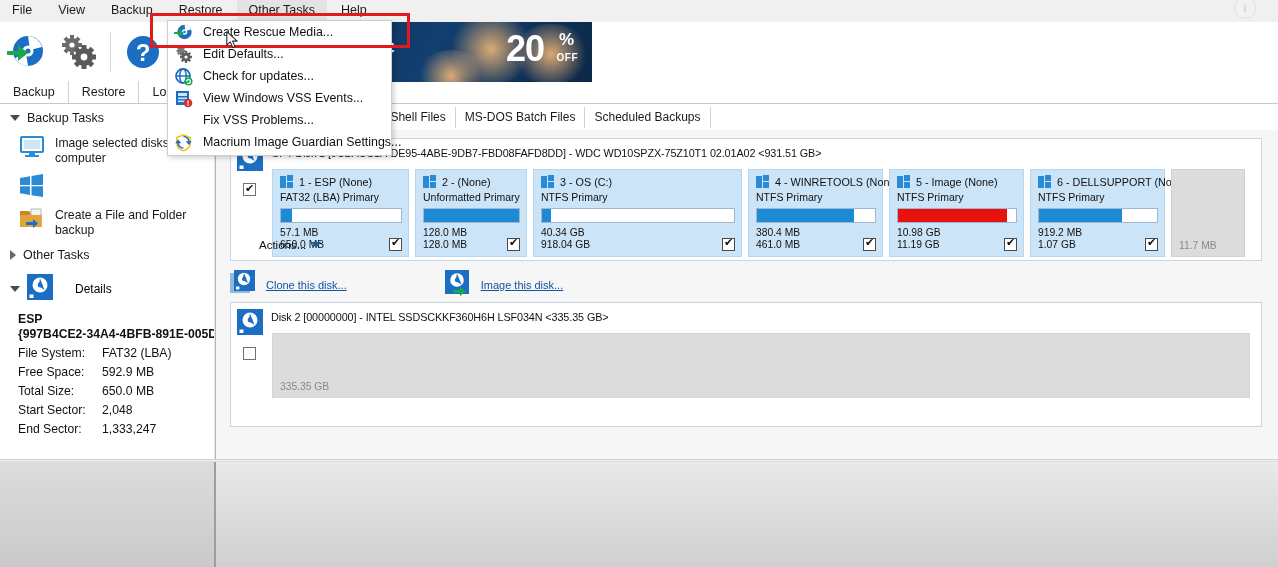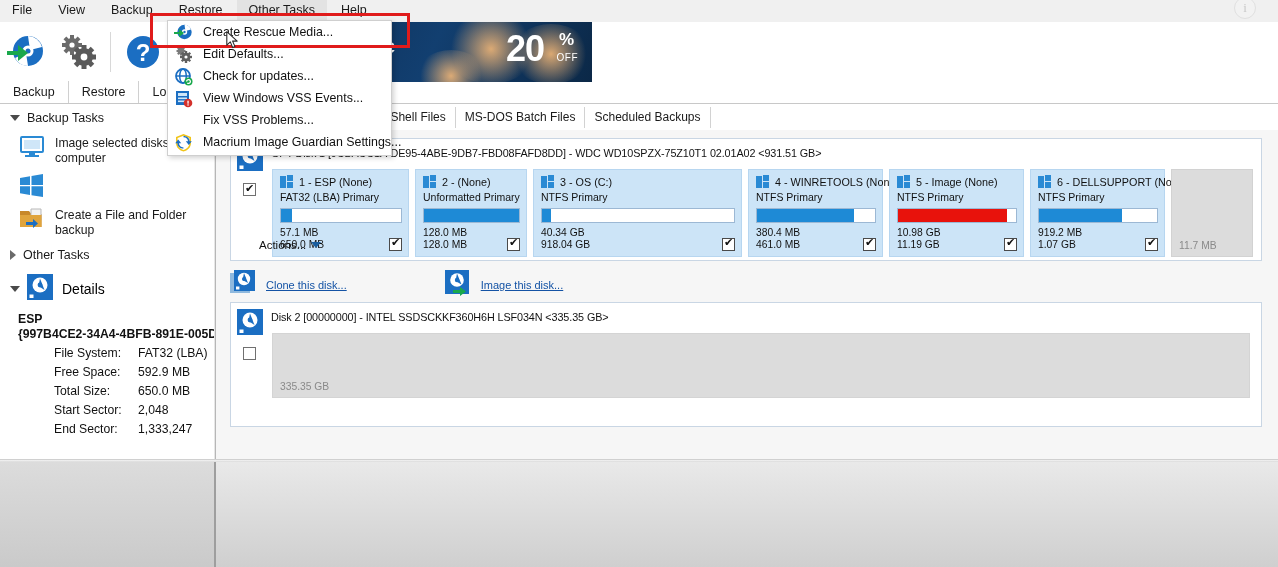--- a/index.html
+++ b/index.html
@@ -57,21 +57,21 @@
     overflow: hidden; color: #fff;
   }
   .promo-txt { position: absolute; left: 14px; top: 12px; }
   .promo-title { font-size: 21px; font-weight: bold; letter-spacing: -.3px; }
   .promo-sub { font-size: 9.5px; margin-top: 2px; opacity: .95; }
   .promo-pct {
     position: absolute; right: 48px; top: 6px;
     font-size: 36px; font-weight: bold; letter-spacing: -1px;
   }
   .promo-pctsym { position: absolute; right: 18px; top: 8px; font-size: 17px; font-weight: bold;}
-  .promo-off { position: absolute; right: 14px; top: 30px; font-size: 10px; font-weight: normal; letter-spacing: .5px;}
+  .promo-off { position: absolute; right: 14px; top: 30px; font-size: 10px; font-weight: bold; letter-spacing: .5px;}
   .firework {
     position: absolute; border-radius: 50%;
     background: radial-gradient(circle, rgba(255,190,120,.85) 0%, rgba(255,150,80,0) 70%);
   }
 
   
   .tabstrip {
     position: absolute; left: 0; top: 82px; width: 1278px; height: 22px;
     background: #ffffff; display: flex; align-items: flex-end;
     border-bottom: 1px solid #c8c8c8;
@@ -108,21 +108,21 @@
     display: flex; gap: 9px; padding: 4px 6px 4px 18px; align-items: flex-start;
   }
   .task-ico { flex: 0 0 28px; height: 26px; position: relative; }
   .task-label { font-size: 12.2px; color: #1a1a1a; line-height: 14.5px; padding-top: 1px; }
 
   .details-head { display:flex; align-items:center; gap:6px; padding: 6px 0 2px 8px; }
   .details-list { padding: 6px 0 0 18px; font-size: 12.2px; color: #111; }
   .dl-title { font-weight: bold; line-height: 15px; }
   .dl-guid { font-weight: bold; line-height: 15px; white-space: nowrap; overflow: hidden; }
   .dl-row { display: flex; margin-top: 4px; line-height: 15px; }
-  .dl-key { min-width: 84px; margin-left: 36px; }
+  .dl-key { min-width: 84px; }
   .dl-val { }
 
   
   .vsplit {
     position: absolute; left: 214px; top: 104px; width: 2px; height: 463px;
     background: linear-gradient(90deg,#ffffff,#9e9e9e);
   }
 
   
   .rightpane {
@@ -391,21 +391,21 @@
         <span class="tri tri-down"></span>
         <span style="margin-left:1px;">
           <svg width="26" height="26" viewBox="0 0 26 26" aria-hidden="true">
             <rect x="0" y="0" width="26" height="26" fill="#1b6ec2"></rect>
             <circle cx="13" cy="11" r="7.5" fill="#ffffff"></circle>
             <circle cx="13" cy="11" r="2.4" fill="#1b6ec2"></circle>
             <path d="M13 4.5 L17.5 16 L11.5 12 Z" fill="#1b6ec2"></path>
             <rect x="2.5" y="20.5" width="4" height="3.5" fill="#ffffff"></rect>
           </svg>
         </span>
-        <span style="font-size:14px;margin-left:3px;">Details</span>
+        <span style="font-size:12px;margin-left:16px;">Details</span>
       </div>
 
       <div class="details-list">
         <div class="dl-title">ESP</div>
         <div class="dl-guid">{997B4CE2-34A4-4BFB-891E-005D8C</div>
         <div class="dl-row">
           <span class="dl-key">File System:</span>
           <span class="dl-val">FAT32 (LBA)</span>
         </div>
         <div class="dl-row">
@@ -574,21 +574,21 @@
               <div class="bar-fill" style="width:70%;"></div>
             </div>
             <div class="part-foot">
               <span class="part-sizes">
                 <span>919.2 MB</span><br><span>1.07 GB</span>
               </span>
               <span class="part-check"></span>
             </div>
           </div>
 
-          <div class="part empty" style="width:82px;">
+          <div class="part empty" style="width:74px;">
             <span class="empty-label">11.7 MB</span>
           </div>
         </div>
 
         <div class="actions" style="position:absolute;left:26px;top:100px;">
           <span>Actions...</span>
           <span class="caret-down"></span>
         </div>
       </div>
 

